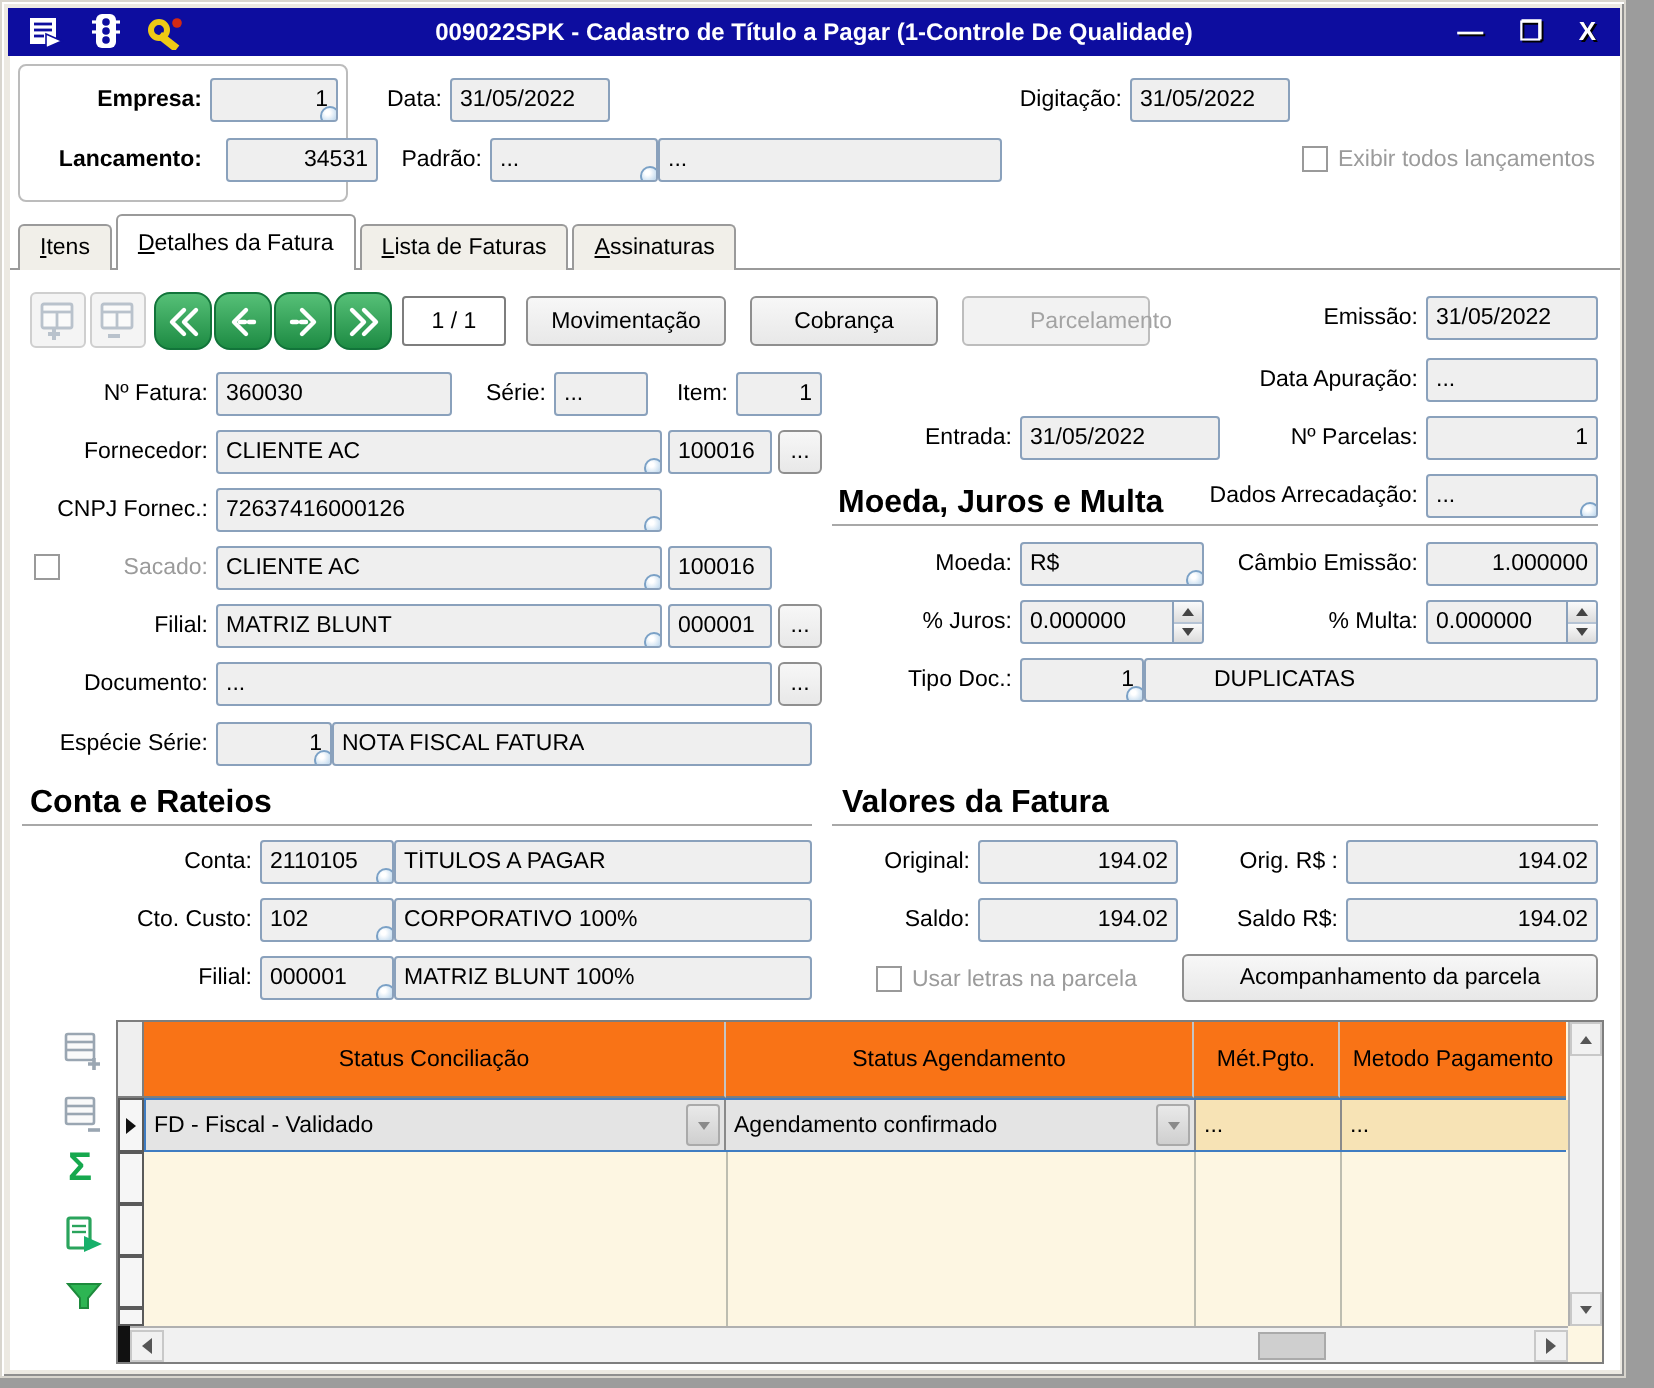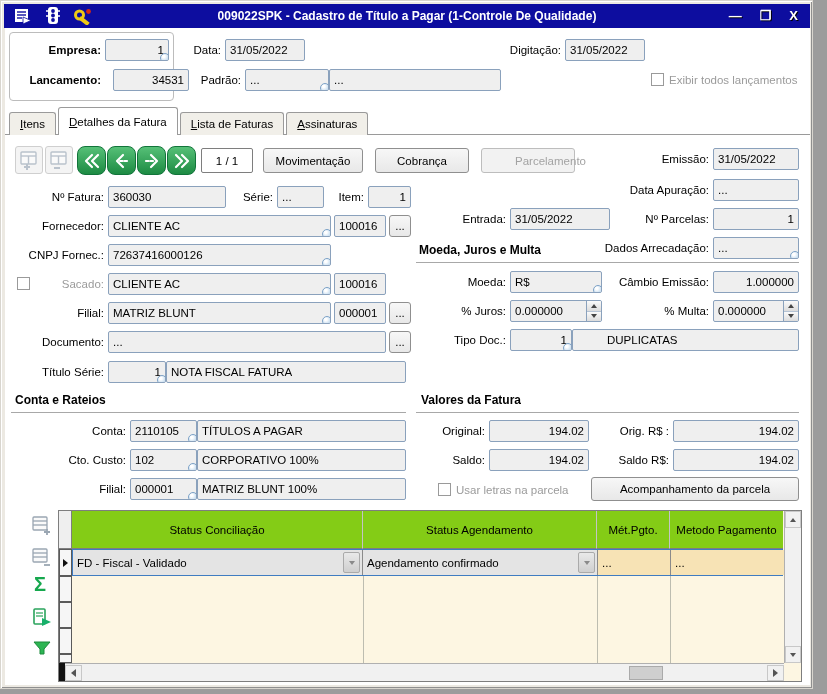--- a/index.html
+++ b/index.html
@@ -43,21 +43,21 @@
     border:1px solid #7ba1c6; }
   .mag::after { content:""; position:absolute; width:5px; height:2px; background:#c9a04e;
     right:-4px; bottom:-1px; transform:rotate(35deg); }
   .btn {
     position:absolute; background:linear-gradient(#f7f7f7,#e8e8e8); border:1px solid #8f8f8f; border-radius:3px;
     display:flex; align-items:center; justify-content:center; font-size:11.5px; cursor:default;
   }
   .btn.dis { color:#a3a3a3; border-color:#bdbdbd; background:#f2f2f2;padding-left:45px; }
   .cb { position:absolute; width:13px; height:13px; background:#fff; border:1px solid #9a9a9a; }
   .groupbox { position:absolute; border:1px solid #bcbcbc; border-radius:4px; background:#fff; }
-  .sect-title { position:absolute; font-weight:bold; font-size:12px; white-space:nowrap; }
+  .sect-title { position:absolute; font-weight:bold; font-size:16px; white-space:nowrap; }
   .sect-line { position:absolute; height:1px; background:#a8a8a8; }
   
   .tabbar { position:absolute; left:8px; top:106px; height:28px; display:flex; align-items:flex-end; z-index:3; }
   .tab {
     height:23px; padding:0 10px; display:flex; align-items:center; margin-right:2px;
     background:#f1efe9; border:1px solid #9a9a9a; border-bottom:none; border-radius:3px 3px 0 0; cursor:default;
   }
   .tab.active { height:28px; background:#fff; position:relative; z-index:4; }
   .tab .t { display:inline-block; }
   .tab .t::first-letter { text-decoration:underline; }
@@ -76,21 +76,21 @@
   .spin { position:absolute; right:0; top:0; bottom:0; width:15px; border-left:1px solid #8aa1bc; display:flex; flex-direction:column; }
   .spin div { flex:1; background:linear-gradient(#fafafa,#dcdcdc); display:flex; align-items:center; justify-content:center; }
   .spin div + div { border-top:1px solid #b5c3d4; }
   .tri-u { width:0; height:0; border-left:3px solid transparent; border-right:3px solid transparent; border-bottom:4px solid #444; }
   .tri-d { width:0; height:0; border-left:3px solid transparent; border-right:3px solid transparent; border-top:4px solid #444; }
   .tri-l { width:0; height:0; border-top:4px solid transparent; border-bottom:4px solid transparent; border-right:5px solid #555; }
   .tri-r { width:0; height:0; border-top:4px solid transparent; border-bottom:4px solid transparent; border-left:5px solid #555; }
   
   .grid { position:absolute; left:57px; top:509px; width:744px; height:172px; border:1px solid #7e7e7e; background:#fdf6e2; }
   .g-abs { position:absolute; }
-  .g-header { background:#84cc16; border-bottom:1px solid #7e7e7e; display:flex; align-items:center; justify-content:center; }
+  .g-header { background:#f97316; border-bottom:1px solid #7e7e7e; display:flex; align-items:center; justify-content:center; }
   .g-vline { position:absolute; width:1px; background:#bdbdb0; }
   .combo-cell { background:#e4e4e4; display:flex; align-items:center; padding-left:4px; position:relative; }
   .dd { position:absolute; right:2px; top:2px; bottom:2px; width:17px; background:linear-gradient(#e9e9e9,#cfcfcf);
     border:1px solid #aaa; border-radius:2px; display:flex; align-items:center; justify-content:center; }
   .wheat-cell { background:#f7e3b5; display:flex; align-items:center; padding-left:4px; }
   .rowsel { background:#f6f6f6; border:1px solid #5a5a5a; }
   .scroll { background:#f1f1f1; }
   .sc-btn { position:absolute; background:#f1f1f1; border:1px solid #c8c8c8; display:flex; align-items:center; justify-content:center; }
   .sigma { font-size:20px; font-weight:bold; color:#16a84e; }
   svg { display:block; }
@@ -297,21 +297,21 @@
     </div>
 
   <div class="lbl" style="left:8px; top:330px; width:95px;">Documento:</div>
   <div class="fld" style="left:107px; top:330px; width:278px;">
       <span class="v">...</span>
     </div>
   <div class="btn" style="left:388px; top:330px; width:22px; height:22px;">
       <span>...</span>
     </div>
 
-  <div class="lbl" style="left:8px; top:360px; width:95px;">Título Série:</div>
+  <div class="lbl" style="left:8px; top:360px; width:95px;">Espécie Série:</div>
   <div class="fld num" style="left:107px; top:360px; width:58px;">
     <span class="v">1</span>
       <span class="mag"></span>
   </div>
   <div class="fld" style="left:165px; top:360px; width:240px;">
       <span class="v">NOTA FISCAL FATURA</span>
     </div>
 
   <div class="lbl" style="left:600px; top:178px; width:108px;">Data Apuração:</div>
   <div class="fld" style="left:712px; top:178px; width:86px;">

